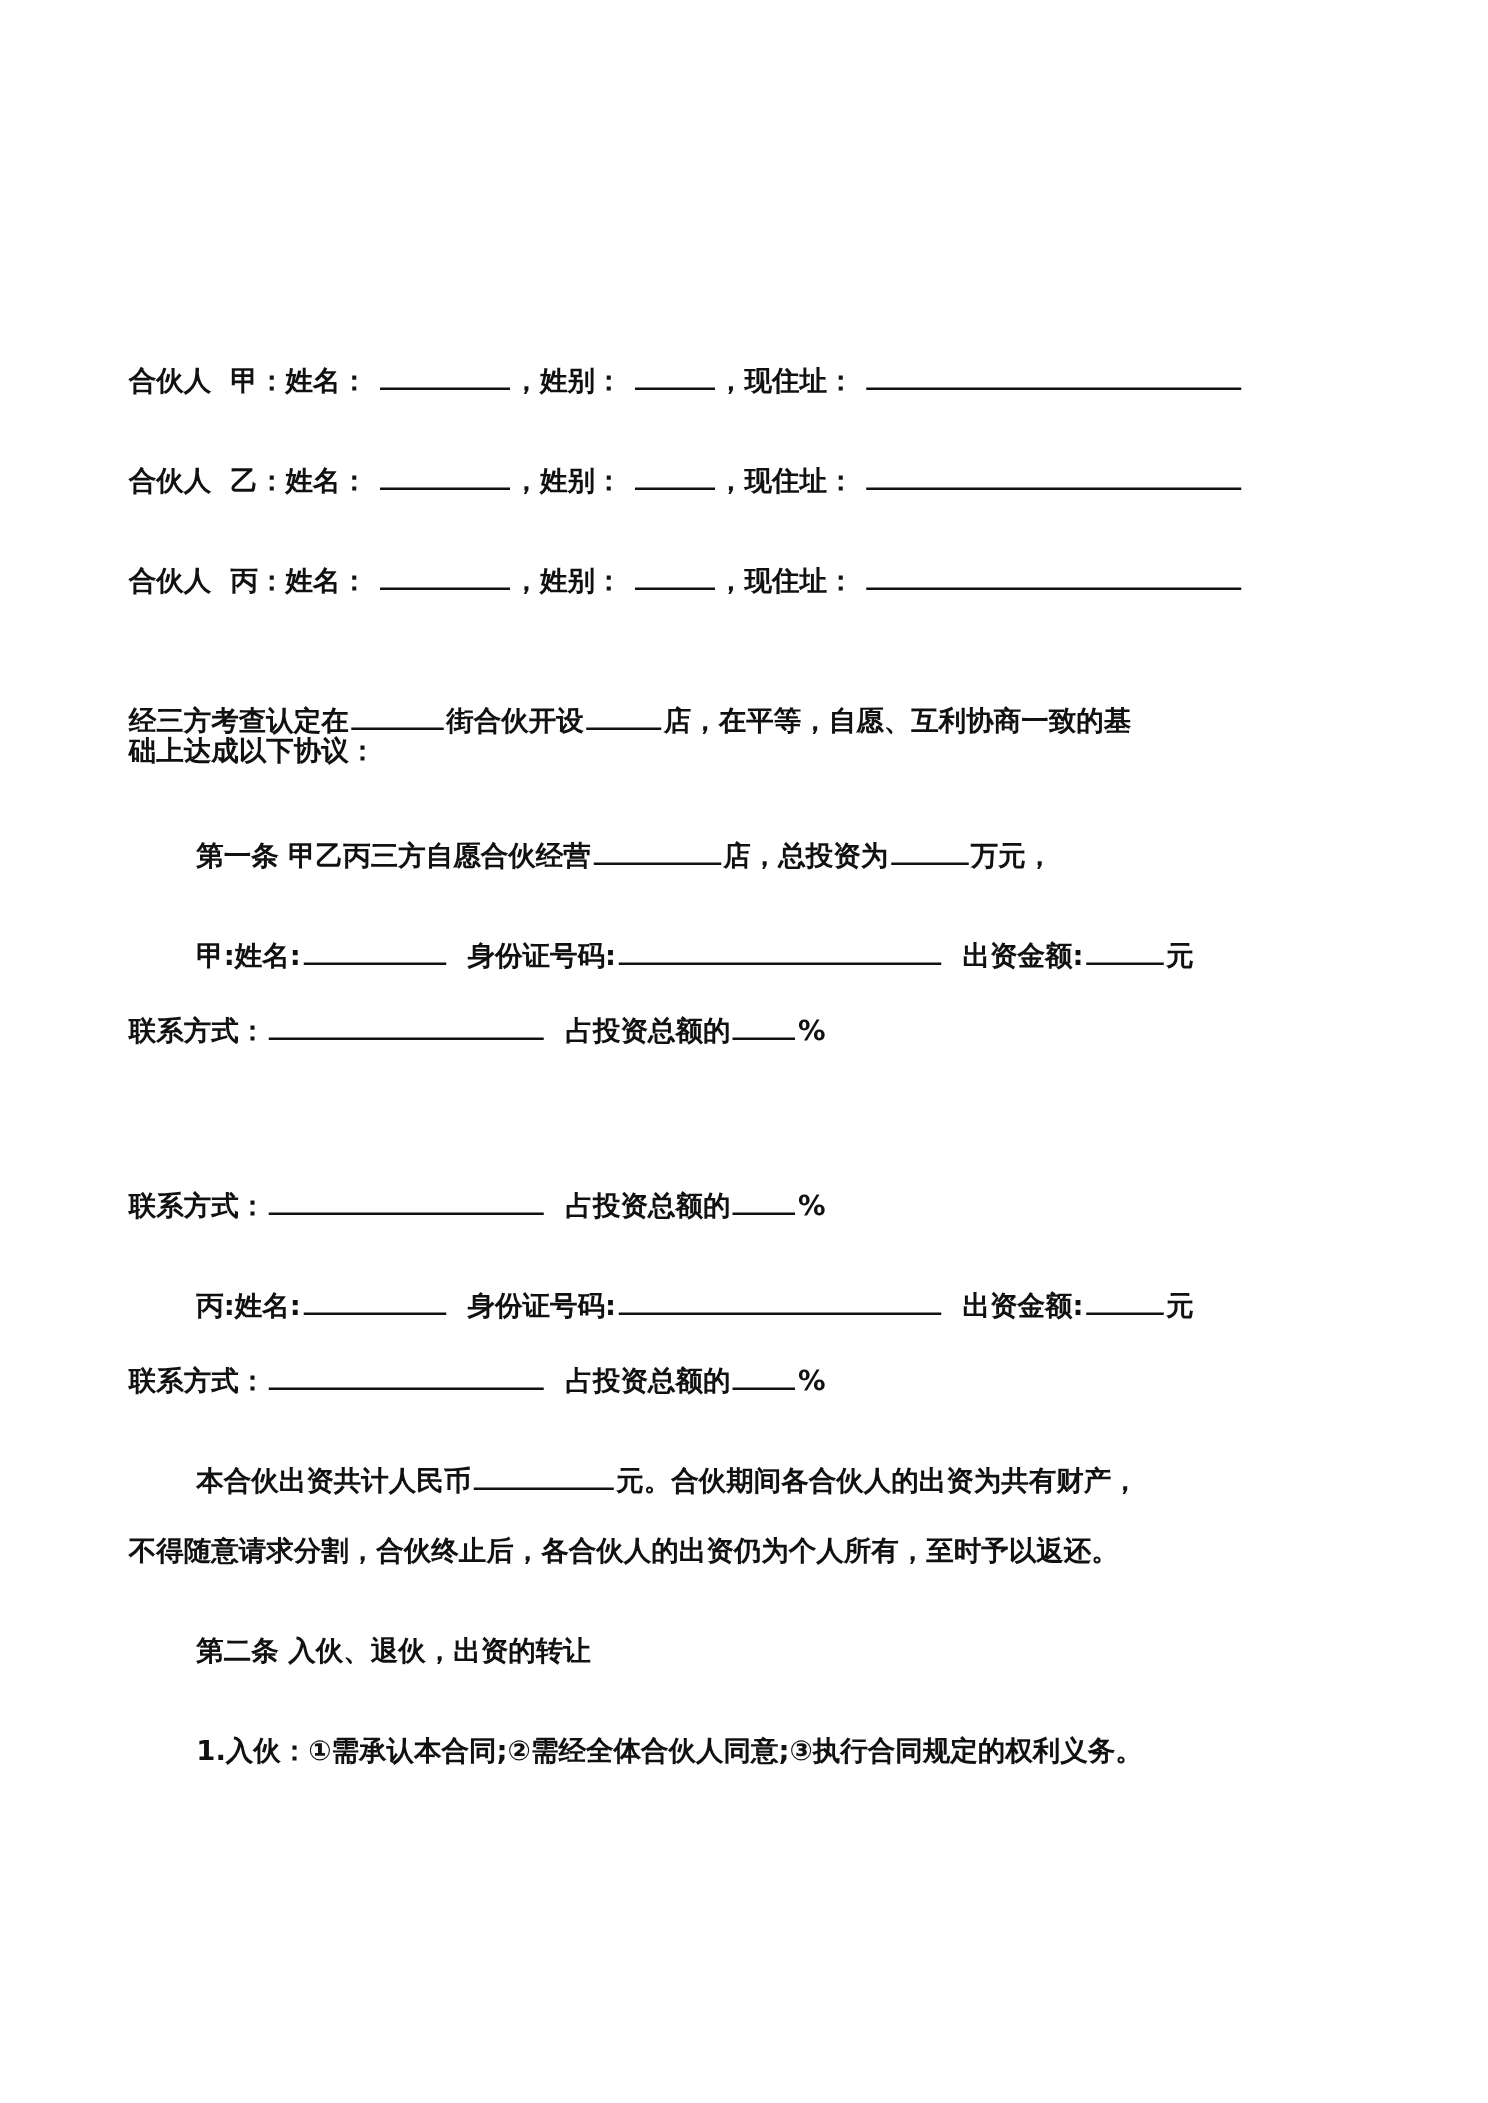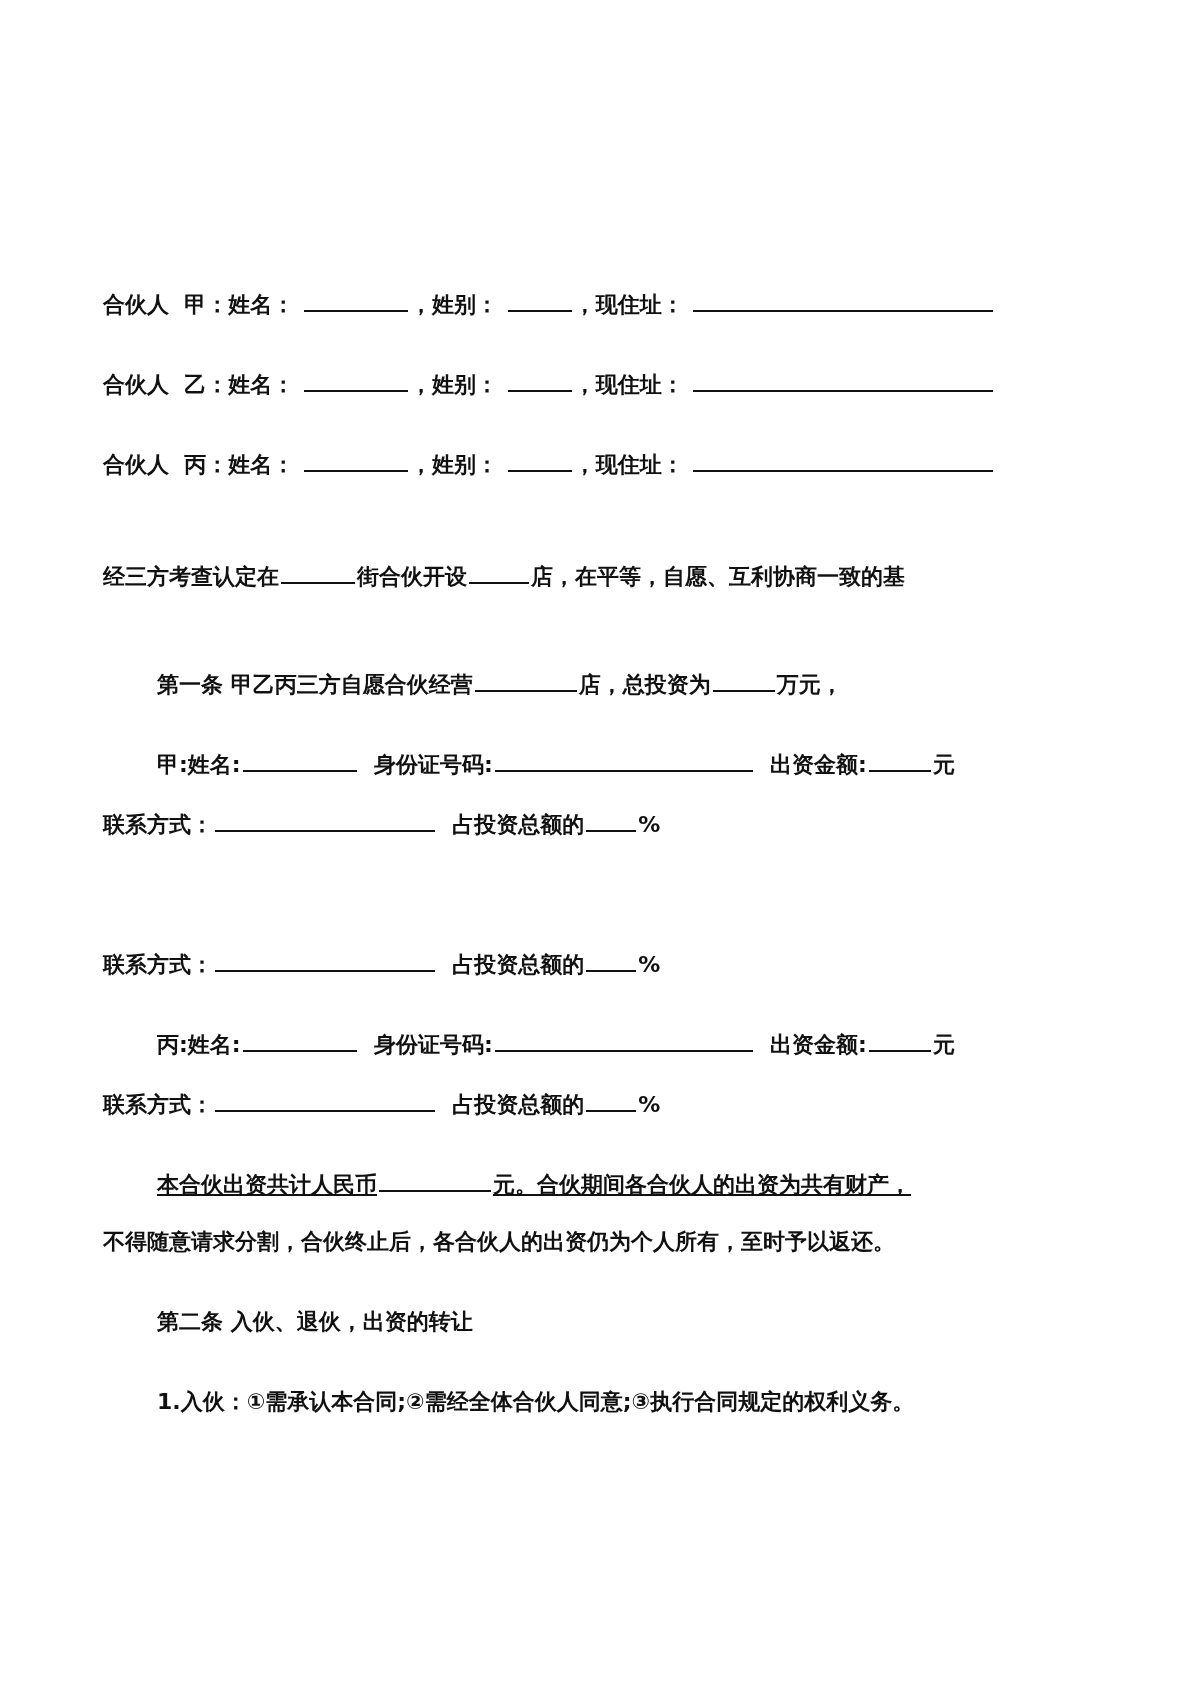--- a/index.html
+++ b/index.html
@@ -50,20 +50,21 @@
     <span>合伙人</span>&nbsp;
     <span>丙：</span><span>姓名：</span>
     <span class="blank" style="width:104px;"></span><span>，</span><span>姓别：</span>
     <span class="blank" style="width:64px;"></span><span>，</span><span>现住址：</span>
     <span class="blank" style="width:300px;"></span>
   </div>
 
   <div class="line" style="top:524px;margin-top:32px;">
     <span>经三方考查认定在</span><span class="blank" style="width:74px;"></span><span>街合伙开设</span><span class="blank" style="width:60px;"></span><span>店，在平等，自愿、互利协商一致的基</span>
   </div>
+  <div class="line" style="top:584px;">础上达成以下协议：</div>
 
   <div class="line indent" style="top:664px;">
     <span>第一条  甲乙丙三方自愿合伙经营</span><span class="blank" style="width:102px;"></span><span>店，总投资为</span><span class="blank" style="width:62px;"></span><span>万元，</span>
   </div>
 
   <div class="line indent" style="top:744px; width:940px;">
     <span>甲:</span><span>姓名:</span><span class="blank" style="width:114px;"></span>&nbsp;
     <span>身份证号码:</span><span class="blank" style="width:258px;"></span>&nbsp;
     <span>出资金额:</span><span class="blank" style="width:62px;"></span><span>元</span>
   </div>
@@ -80,21 +81,21 @@
   <div class="line indent" style="top:1024px;">
     <span>丙:</span><span>姓名:</span><span class="blank" style="width:114px;"></span>&nbsp;
     <span>身份证号码:</span><span class="blank" style="width:258px;"></span>&nbsp;
     <span>出资金额:</span><span class="blank" style="width:62px;"></span><span>元</span>
   </div>
   <div class="line" style="top:1084px;">
     <span>联系方式：</span><span class="blank" style="width:220px;"></span>&nbsp;
     <span>占投资总额的</span><span class="blank" style="width:50px;"></span><span>%</span>
   </div>
 
-  <div class="line indent" style="top:1164px;text-decoration:underline;">
+  <div class="line indent" style="top:1164px;">
     <span>本合伙出资共计人民币</span><span class="blank" style="width:112px;"></span><span>元。合伙期间各合伙人的出资为共有财产，</span>
   </div>
   <div class="line" style="top:1224px;">不得随意请求分割，合伙终止后，各合伙人的出资仍为个人所有，至时予以返还。</div>
 
   <div class="line indent" style="top:1304px;">第二条  入伙、退伙，出资的转让</div>
   <div class="line indent" style="top:1384px;">1.入伙：①需承认本合同;②需经全体合伙人同意;③执行合同规定的权利义务。</div>
 
 </div>
 
 </body></html>

